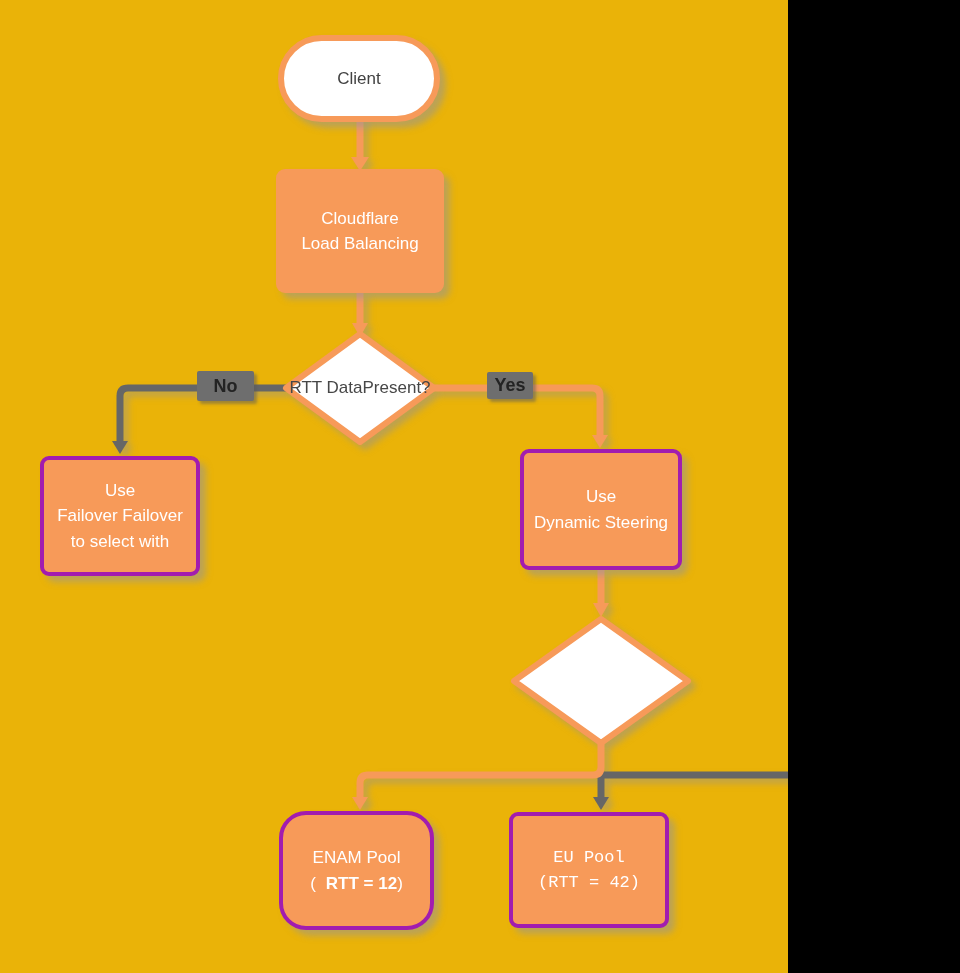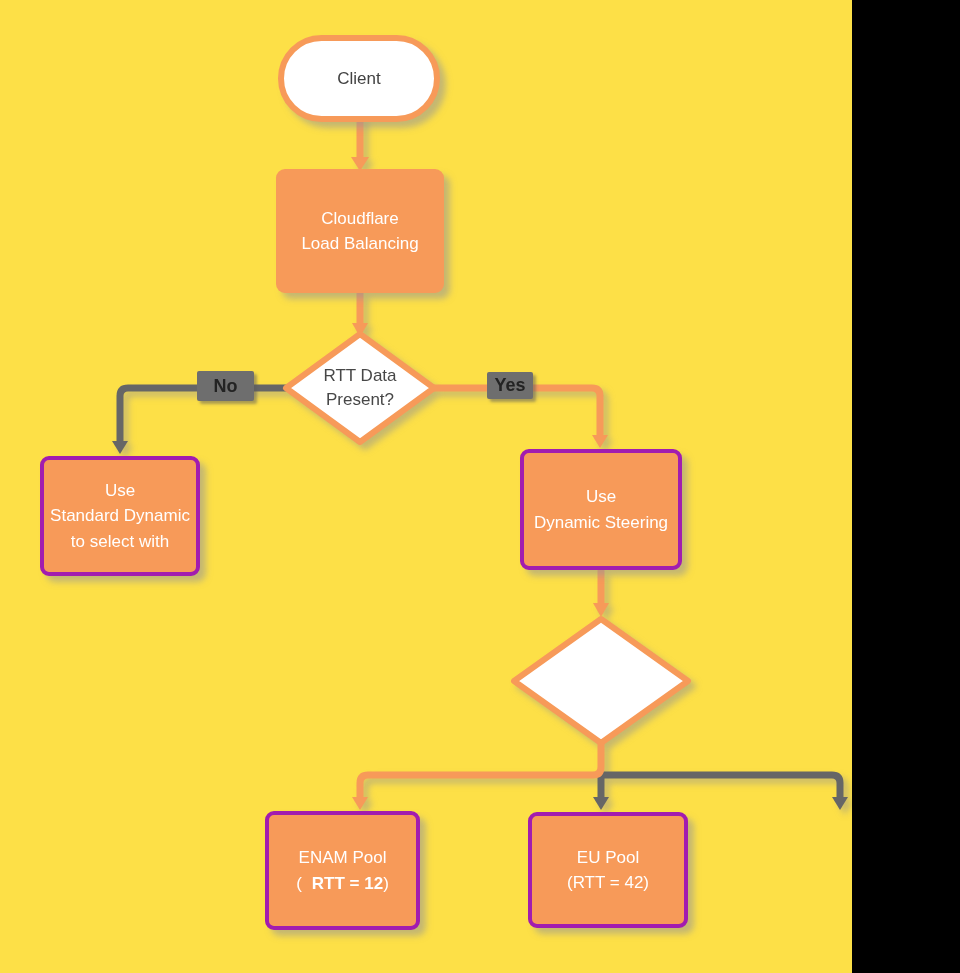--- a/index.html
+++ b/index.html
@@ -1,17 +1,17 @@
 <!DOCTYPE html>
 <html><head>
 <meta charset="utf-8">
 <style>
   html, body { margin:0; padding:0; background:#000; }
   .canvas {
-    position:relative; width:852px; height:973px; background:#fde047;
+    position:relative; width:788px; height:973px; background:#eab308;
     font-family:"Liberation Sans", sans-serif; overflow:hidden;
   }
   .wires { position:absolute; left:0; top:0; width:960px; height:973px;
     filter: drop-shadow(5px 5px 3px rgba(145,145,145,0.5)); }
   .node {
     position:absolute; display:flex; flex-direction:column;
     justify-content:center; align-items:center; text-align:center;
     box-sizing:border-box; z-index:2;
   }
   .box {
@@ -20,21 +20,21 @@
     box-shadow:6px 6px 6px rgba(150,150,150,0.55);
     font-size:17px; line-height:1.5;
   }
   .box.no-border { border:none; }
   .terminator {
     background:#FFFFFF; color:#424242; border:6px solid #F79A59;
     border-radius:46px; font-size:17px;
     box-shadow:6px 6px 6px rgba(150,150,150,0.55);
   }
   .diamond-text {
-    position:absolute; z-index:3; display:flex; flex-direction:column;
+    position:absolute; z-index:3; display:flex; flex-direction:row;
     justify-content:center; align-items:center; text-align:center;
     color:#474747; font-size:17px; line-height:1.4; pointer-events:none;
   }
   .edge-label {
     position:absolute; z-index:4; background:#6E6E6E; color:#232323;
     display:flex; align-items:center; justify-content:center;
     font-size:18px; font-weight:bold; border-radius:2px;
     box-shadow:3px 3px 3px rgba(90,90,90,0.5);
   }
   .bold { font-weight:bold;padding-left:10px; }
@@ -92,34 +92,34 @@
 
   <div class="edge-label" style="left:197px; top:371px; width:57px; height:30px;">
     <span>No</span>
   </div>
   <div class="edge-label" style="left:487px; top:372px; width:46px; height:27px;">
     <span>Yes</span>
   </div>
 
   <div class="node box" style="left:40px; top:456px; width:160px; height:120px;">
     <span class="line">Use</span>
-    <span class="line">Standard Dynamic</span>
+    <span class="line">Failover Failover</span>
     <span class="line">to select with</span>
   </div>
 
   <div class="node box" style="left:520px; top:449px; width:162px; height:121px;">
     <span class="line">Use</span>
     <span class="line">Dynamic Steering</span>
   </div>
 
 
-  <div class="node box" style="left:265px; top:811px; width:155px; height:119px;">
+  <div class="node box" style="left:279px; top:811px; width:155px; height:119px;border-radius:27px;">
     <span class="line">ENAM Pool</span>
     <span class="line"><span>(</span><span class="bold">RTT = 12</span><span>)</span></span>
   </div>
 
-  <div class="node box" style="left:528px; top:812px; width:160px; height:116px;">
+  <div class="node box" style="left:509px; top:812px; width:160px; height:116px;font-family:Liberation Mono, monospace;">
     <span class="line">EU Pool</span>
     <span class="line">(RTT = 42)</span>
   </div>
 
 
 </div>
 
 </body></html>

